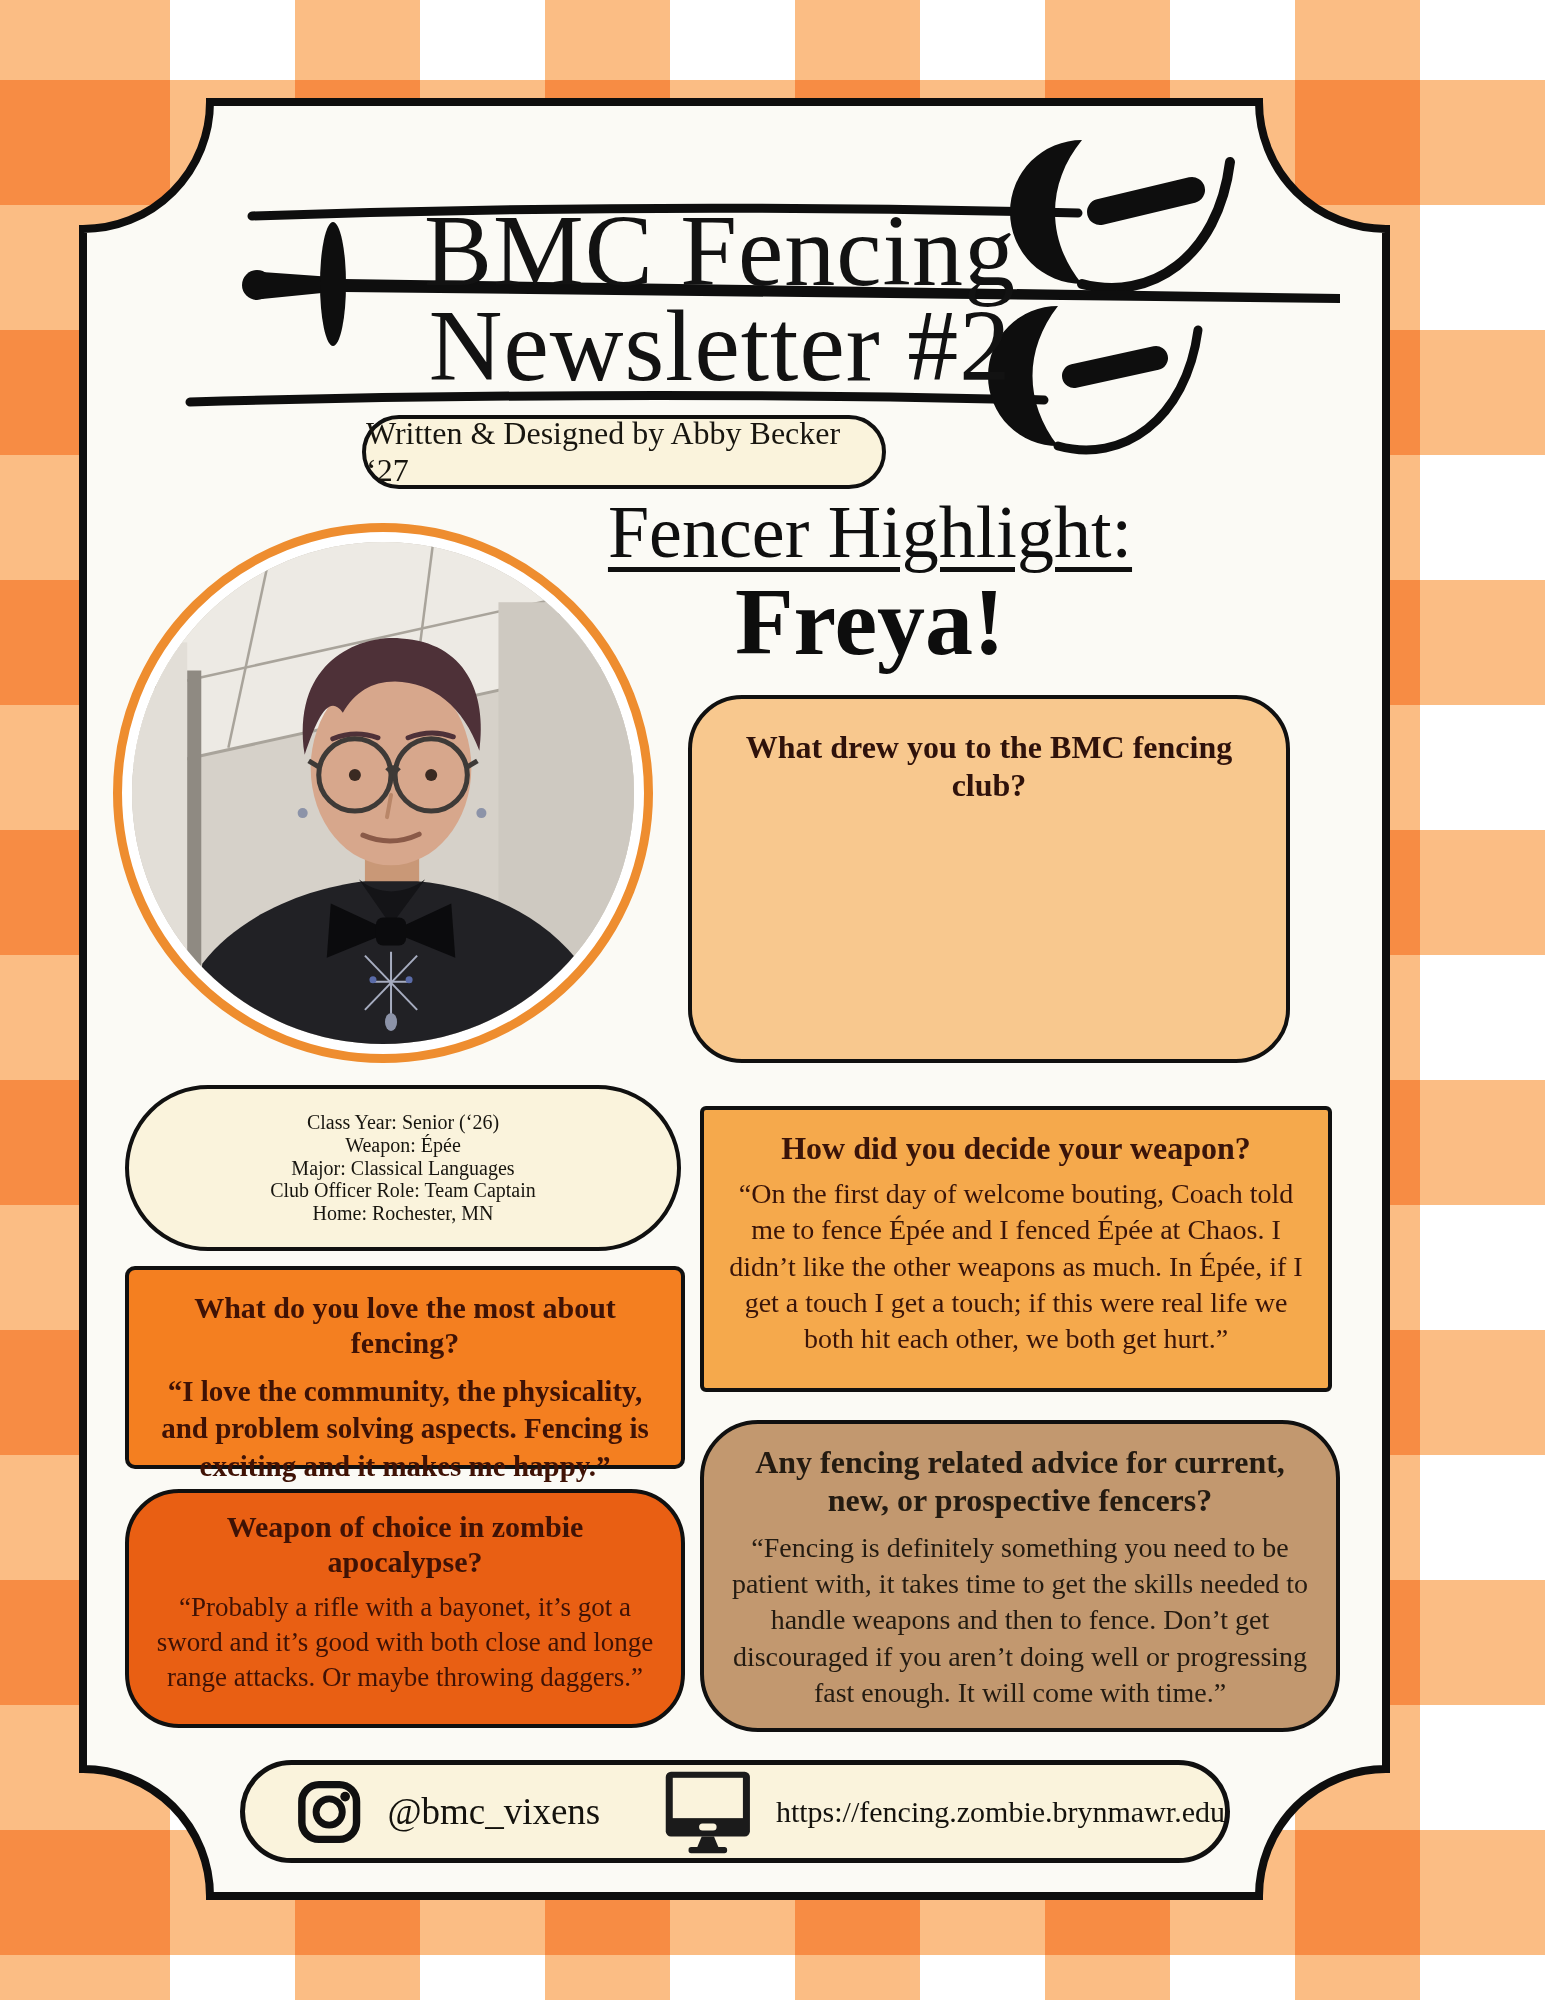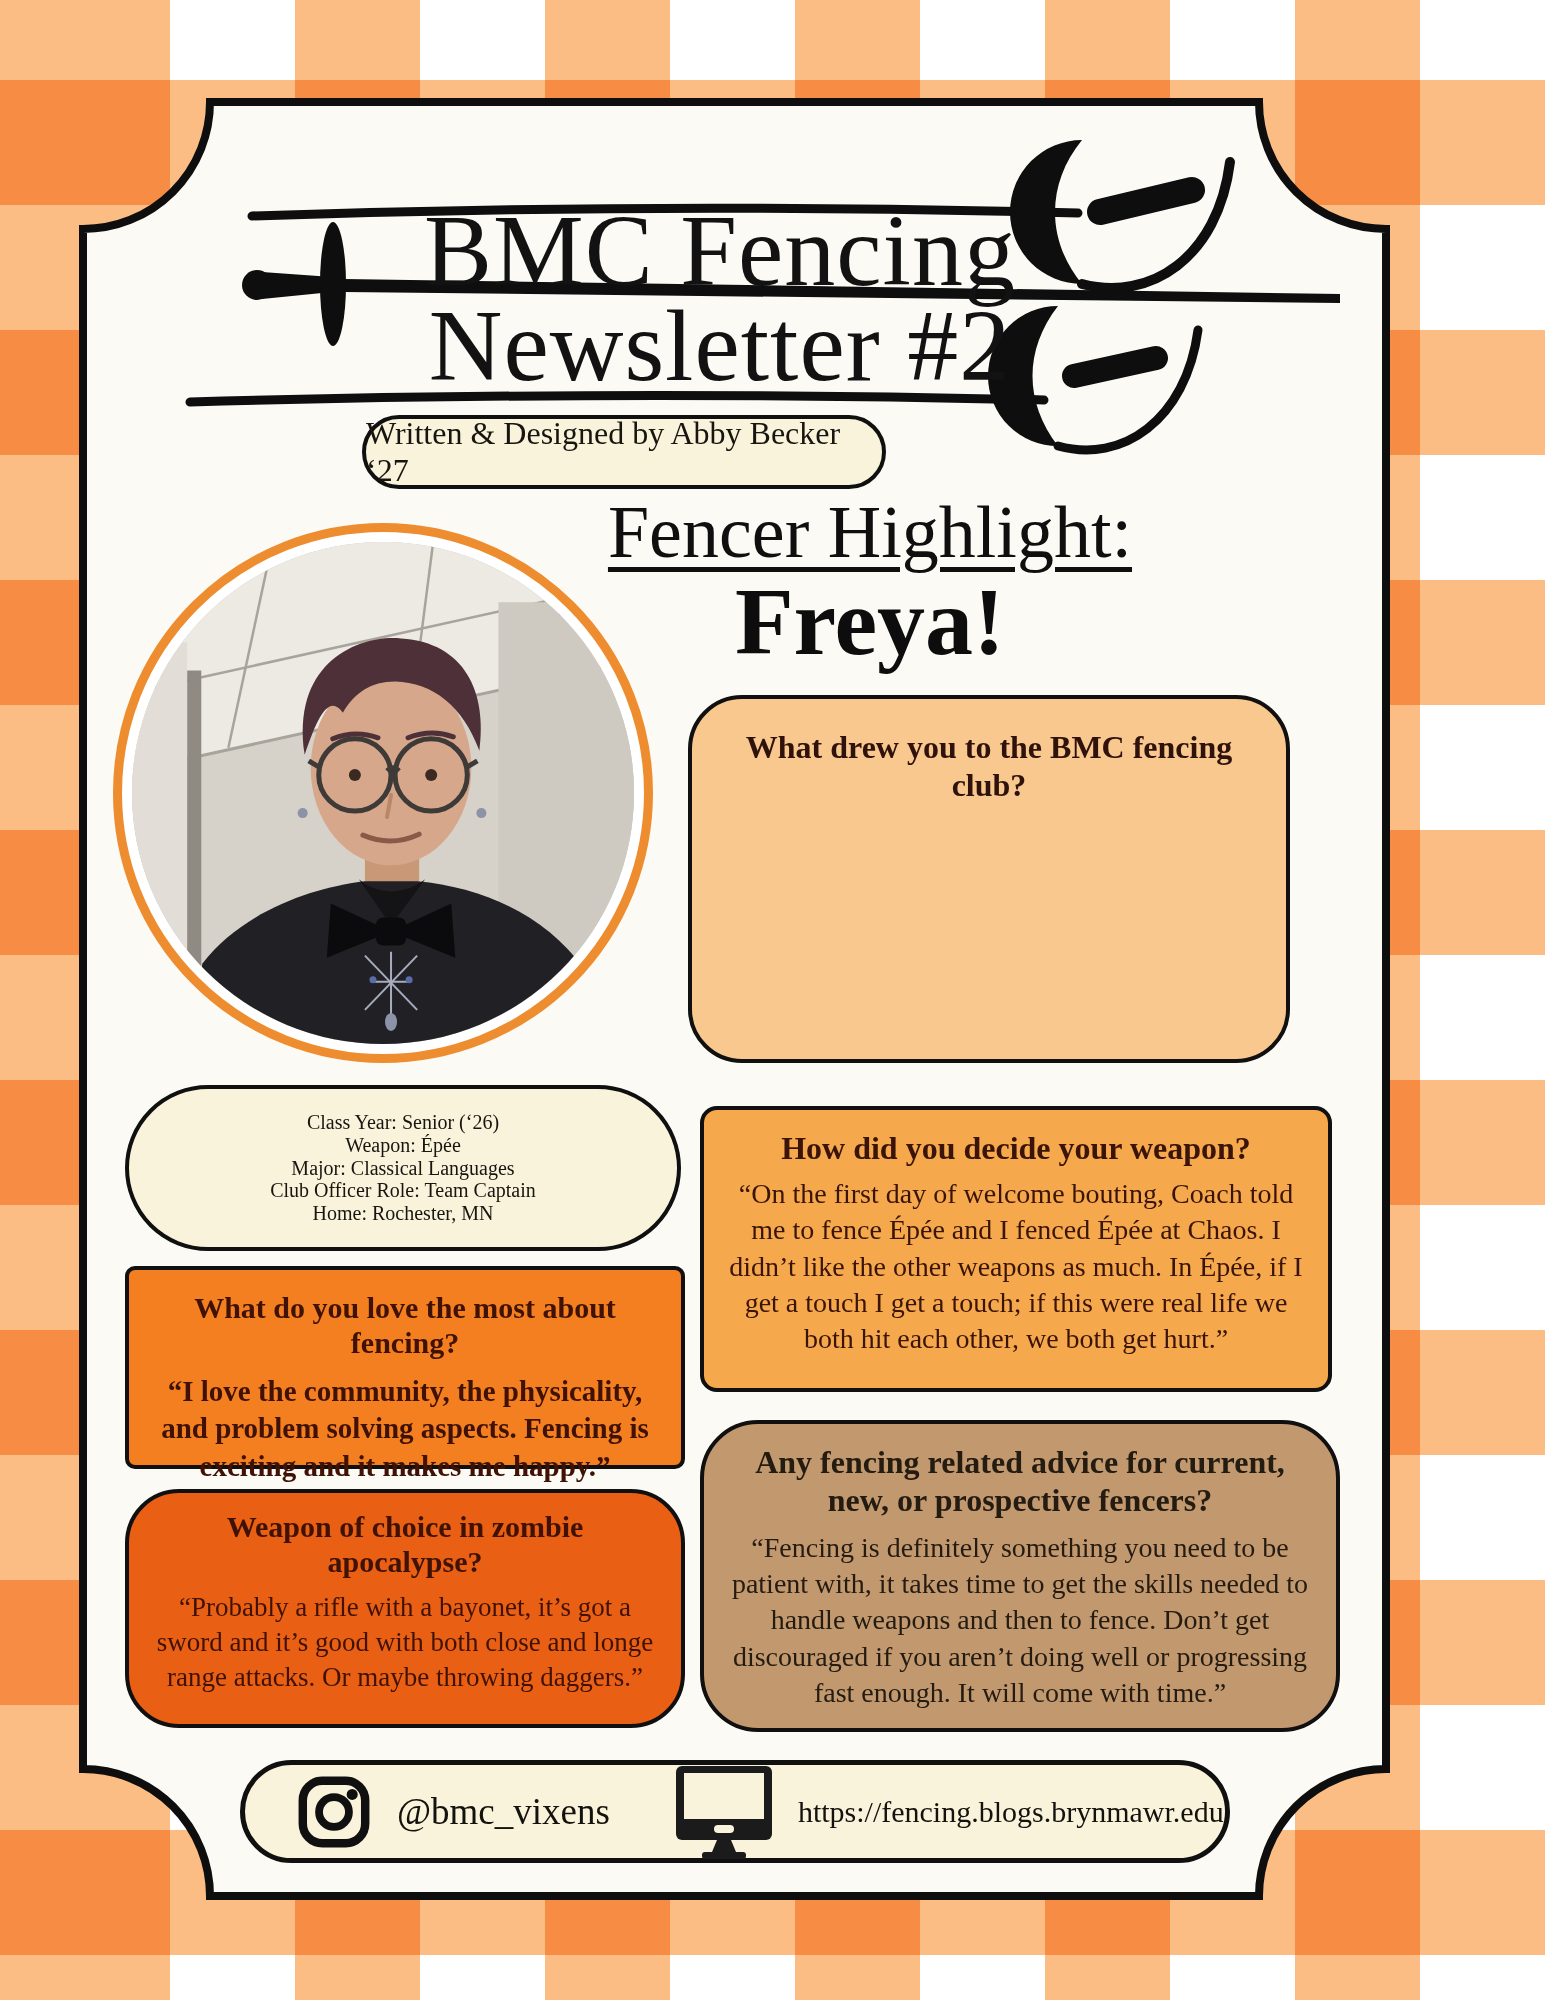--- a/index.html
+++ b/index.html
@@ -34,21 +34,21 @@
   .portrait-photo{width:100%;height:100%;border-radius:50%;overflow:hidden;background:#D6D1C9;}
   
   .panel{position:absolute;box-sizing:border-box;border:4px solid #101010;text-align:center;}
   .info-box{left:125px;top:1085px;width:556px;height:166px;background:#FAF3DC;border-radius:83px;
     display:flex;flex-direction:column;justify-content:center;font-size:20px;line-height:1.14;color:#17150f;}
   .qa-q{font-weight:bold;line-height:1.18;}
   .qa-a{line-height:1.36;}
   #qa-drew{left:688px;top:695px;width:602px;height:368px;background:#F8C88E;border-radius:54px;padding:30px 18px;color:#2F120B;}
   #qa-drew .qa-q{font-size:32px;margin-bottom:18px;}
   #qa-drew .qa-a{font-size:29px;}
-  #qa-weapon{left:700px;top:1106px;width:632px;height:286px;background:#F5A94C;border-radius:17px;padding:20px 20px;color:#3A1409;}
+  #qa-weapon{left:700px;top:1106px;width:632px;height:286px;background:#F5A94C;border-radius:6px;padding:20px 20px;color:#3A1409;}
   #qa-weapon .qa-q{font-size:32px;margin-bottom:8px;}
   #qa-weapon .qa-a{font-size:28px;line-height:1.3;}
   #qa-love{left:125px;top:1266px;width:560px;height:203px;background:#F47F20;border-radius:10px;padding:20px 22px;color:#3F1205;}
   #qa-love .qa-q{font-size:30px;margin-bottom:12px;}
   #qa-love .qa-a{font-size:29px;line-height:1.3;font-weight:bold;}
   #qa-zombie{left:125px;top:1489px;width:560px;height:239px;background:#E95F13;border-radius:54px;padding:16px 22px;color:#3F1205;}
   #qa-zombie .qa-q{font-size:30px;margin-bottom:10px;}
   #qa-zombie .qa-a{font-size:27px;line-height:1.3;}
   #qa-advice{left:700px;top:1420px;width:640px;height:312px;background:#C2986F;border-radius:58px;padding:20px 26px;color:#241B11;}
   #qa-advice .qa-q{font-size:32px;margin-bottom:10px;}
@@ -190,16 +190,16 @@
       <circle cx="17.6" cy="6.6" r="1.7" fill="#101010"></circle>
     </svg>
     <span class="footer-handle">@bmc_vixens</span>
     <svg width="100" height="96" viewBox="0 0 100 96" style="margin-left:64px;">
       <rect x="2" y="2" width="96" height="74" rx="6" fill="#1b1b1b"></rect>
       <rect x="10" y="9" width="80" height="46" fill="#FAF3DC"></rect>
       <rect x="40" y="61" width="20" height="8" rx="4" fill="#FAF3DC"></rect>
       <polygon points="43,76 57,76 62,88 38,88" fill="#1b1b1b"></polygon>
       <rect x="28" y="88" width="44" height="7" rx="3" fill="#1b1b1b"></rect>
     </svg>
-    <span class="footer-url">https://fencing.blogs.brynmawr.edu</span>
+    <span class="footer-url">https://fencing.zombie.brynmawr.edu</span>
   </div>
 
 </div>
 
 </body></html>

